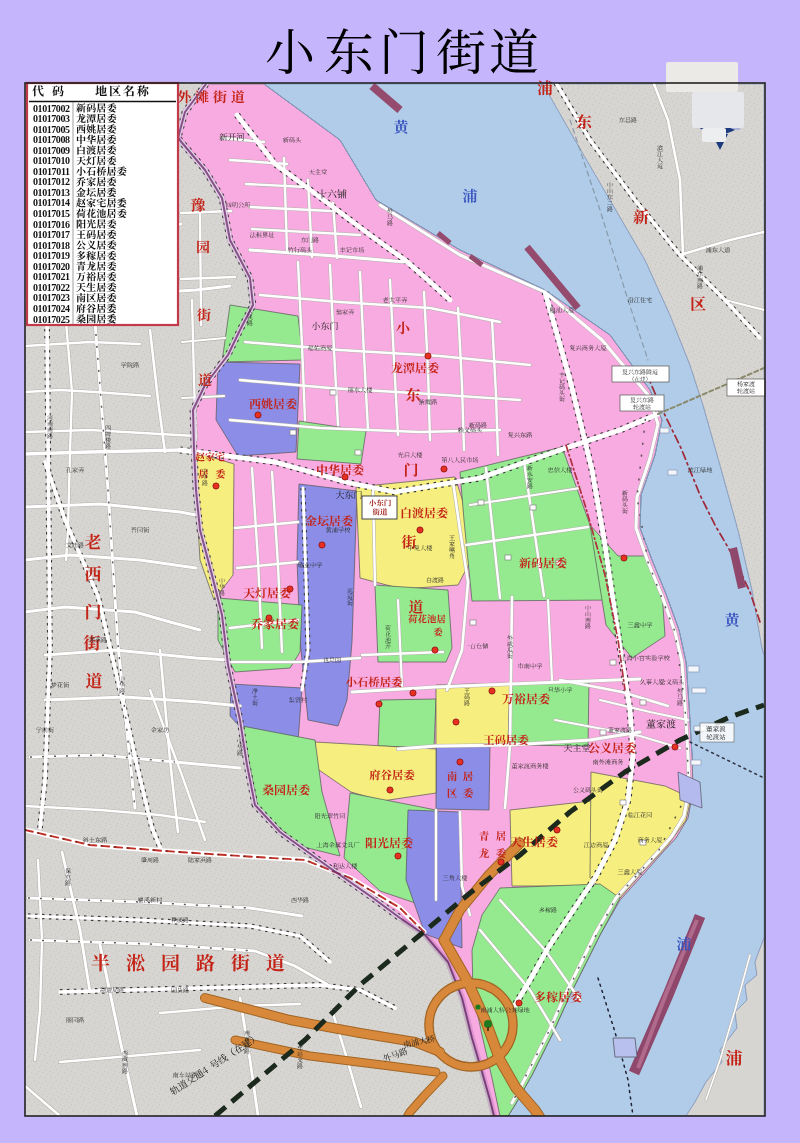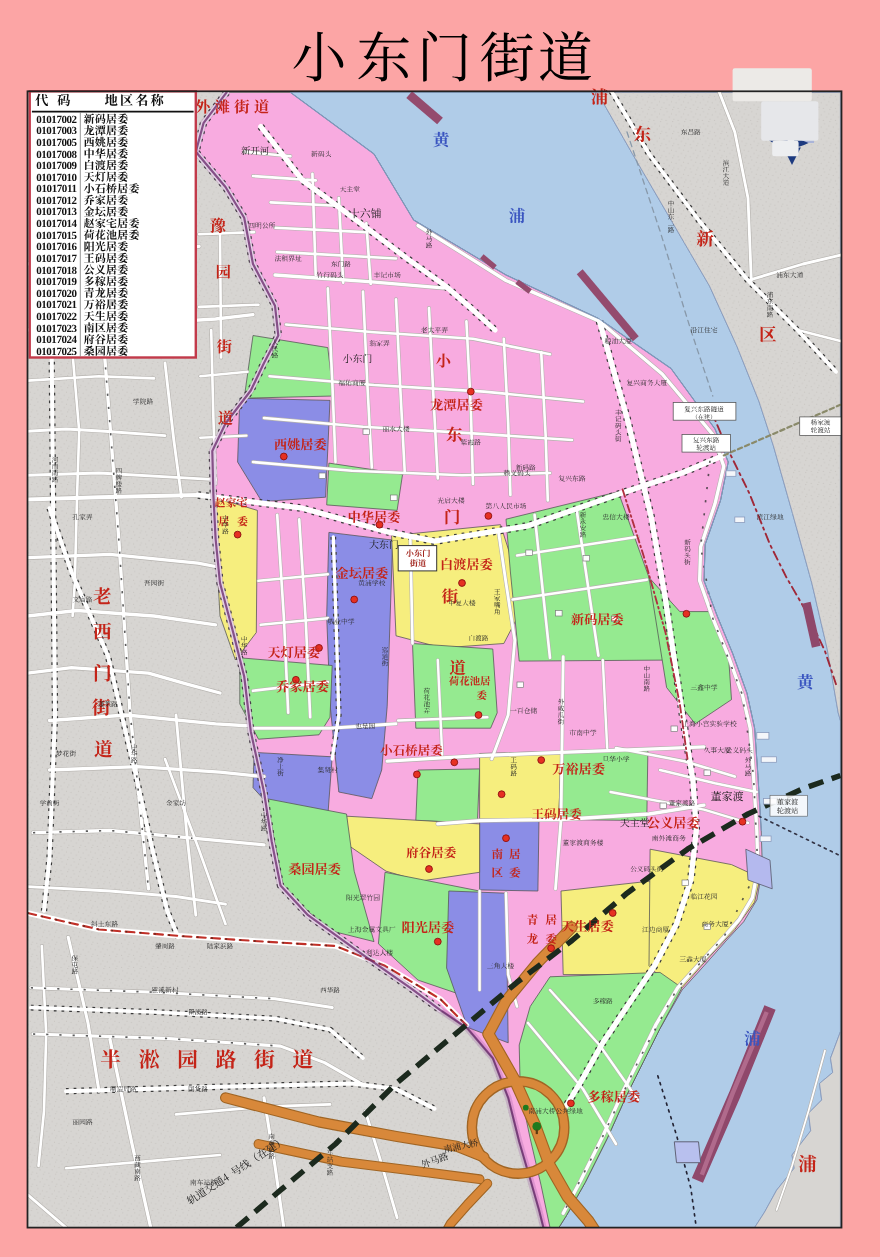--- a/index.html
+++ b/index.html
@@ -1,14 +1,14 @@
 <!DOCTYPE html>
 <html><head><meta charset="utf-8"><style>
 html,body{margin:0;padding:0;background:#fff;}
-#page{position:relative;width:800px;height:1143px;background:#fca5a5;overflow:hidden;
+#page{position:relative;width:800px;height:1143px;background:#c4b5fd;overflow:hidden;
 font-family:"Liberation Sans",sans-serif;}
 </style></head><body>
 <div id="page">
 <svg width="800" height="1143" viewBox="0 0 800 1143">
 <defs>
 <pattern id="tex" width="11" height="11" patternUnits="userSpaceOnUse">
 <rect width="11" height="11" fill="none"></rect>
 <g fill="#c6c3bf" opacity="0.85">
 <rect x="1" y="2" width="1" height="1"></rect>
             <rect x="6" y="0" width="1" height="1"></rect>

